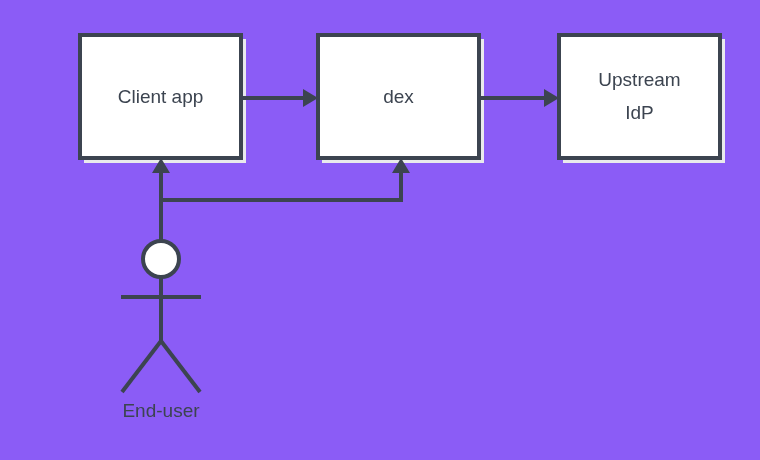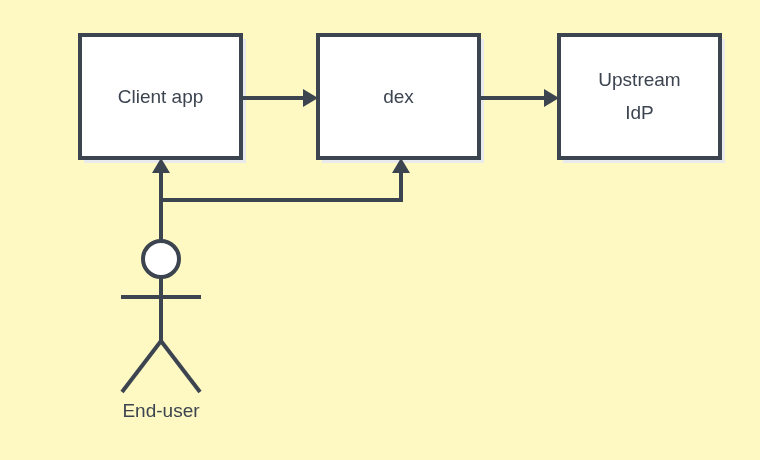--- a/index.html
+++ b/index.html
@@ -8,21 +8,21 @@
     padding: 0;
     background: #ffffff;
   }
   body {
     font-family: "Liberation Sans", sans-serif;
   }
   #canvas {
     position: relative;
     width: 760px;
     height: 460px;
-    background: #fef9c3;
+    background: #8b5cf6;
     overflow: hidden;
   }
   #diagram-svg {
     position: absolute;
     left: 0;
     top: 0;
     width: 760px;
     height: 460px;
     display: block;
   }

